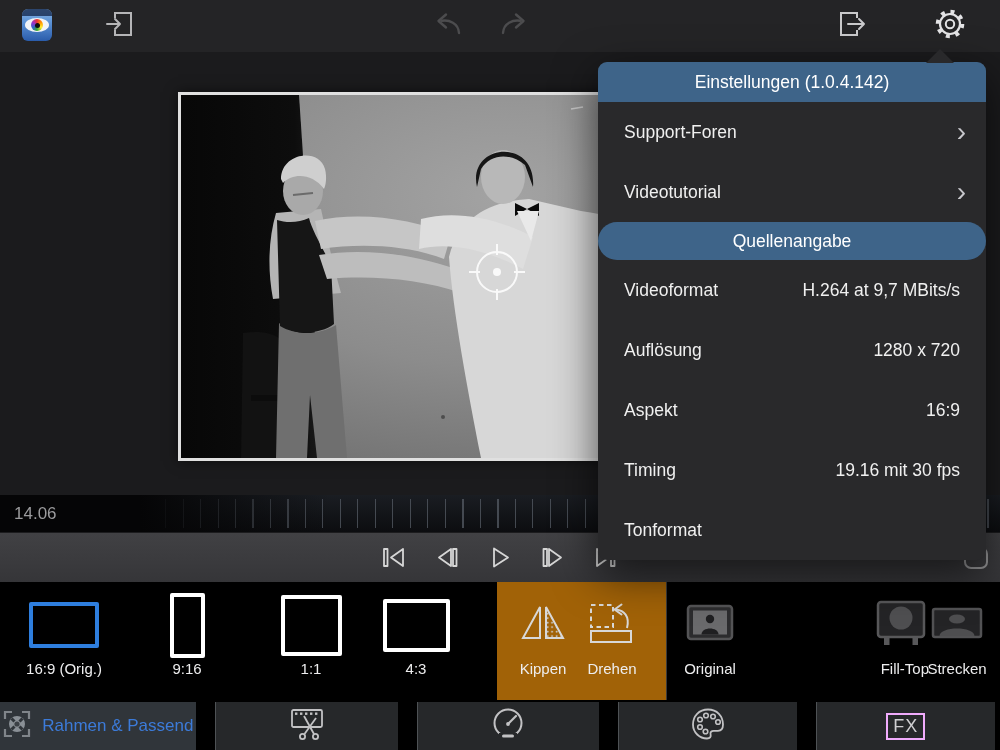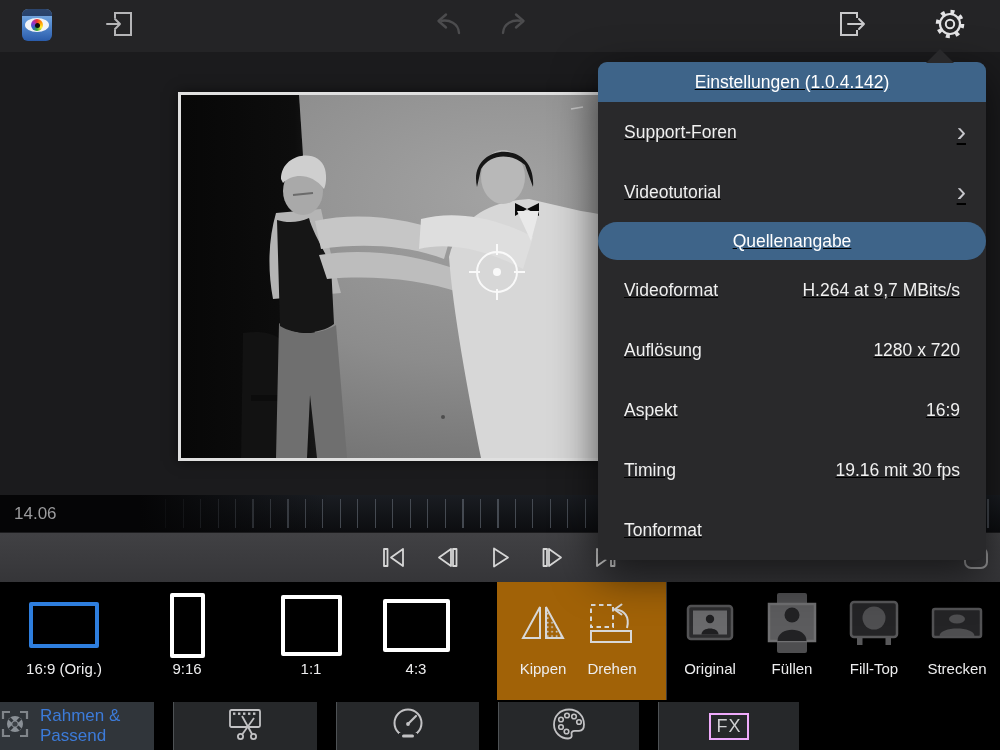--- a/index.html
+++ b/index.html
@@ -36,21 +36,21 @@
   
   .playbar{position:absolute;left:0;top:532px;width:1000px;height:50px;
            background:linear-gradient(#414144,#353538);border-top:1px solid #1c1c1e;}
   .transport{position:absolute;left:0;top:0;width:1000px;height:50px;display:flex;
              align-items:center;justify-content:center;gap:27px;}
   .t-btn{width:26px;height:24px;display:flex;align-items:center;justify-content:center;}
   .loopbtn{position:absolute;right:10px;top:11px;width:28px;height:28px;}
 
   
   .popover{position:absolute;left:598px;top:62px;width:388px;height:498px;background:#29292b;
-           border-radius:9px;box-shadow:0 14px 44px rgba(0,0,0,.65);z-index:60;text-decoration:underline;}
+           border-radius:9px;box-shadow:0 14px 44px rgba(0,0,0,.65);z-index:60;}
   .pop-arrow{position:absolute;left:328px;top:-13px;width:0;height:0;
              border-left:14px solid transparent;border-right:14px solid transparent;border-bottom:14px solid #29292b;}
   .pop-h{height:40px;background:#3e6489;display:flex;align-items:center;justify-content:center;
          color:#fff;font-size:17.5px;}
   .pop-h.first{border-radius:9px 9px 0 0;}
   .pop-h.mid{height:38px;border-radius:19px;}
   .pop-row{height:60px;display:flex;align-items:center;justify-content:space-between;padding:0 26px;
            color:#f0f0f0;font-size:17.5px;}
   .pop-row .chev{color:#c7c7cc;font-size:28px;line-height:20px;font-weight:300;margin-right:-6px;}
   .pop-row .val{color:#f0f0f0;}
@@ -62,21 +62,21 @@
   .tool-btn{position:absolute;top:10px;width:110px;height:100px;display:flex;flex-direction:column;
             align-items:center;}
   .tool-shape{height:66px;display:flex;align-items:center;justify-content:center;}
   .tool-lbl{margin-top:2px;color:#ededee;font-size:15px;white-space:nowrap;}
   .r169{width:62px;height:38px;border:4px solid #2e7ede;border-radius:2px;}
   .r916{width:27px;height:57px;border:4px solid #fff;border-radius:2px;}
   .r11 {width:53px;height:53px;border:4px solid #fff;border-radius:2px;}
   .r43 {width:59px;height:45px;border:4px solid #fff;border-radius:2px;}
 
   
-  .tabbar{position:absolute;left:0;top:700px;width:799px;height:50px;display:flex;
+  .tabbar{position:absolute;left:0;top:700px;width:995px;height:50px;display:flex;
           border-top:2px solid #000;box-sizing:border-box;gap:19px;}
   .tab{height:48px;background:#26282a;display:flex;align-items:center;justify-content:center;gap:10px;
        border-left:1px solid #4e5255;box-sizing:border-box;}
   .tab:first-child{border-left:none;}
   .tab.sel{background:#30353a;}
   .tab-lbl{color:#3c7bd9;font-size:17px;}
   .fxbox{border:2px solid #f0abfc;color:#cfcfd1;font-size:18px;padding:1px 5px;letter-spacing:1px;}
 </style>
 </head>
 <body>
@@ -315,34 +315,21 @@
             <svg width="56" height="46" viewBox="0 0 56 46">
               <rect x="6" y="6" width="44" height="33" rx="3" fill="#2c2c2e" stroke="#545456" stroke-width="2.5"></rect>
               <rect x="11" y="10.5" width="34" height="24" fill="#6a6a6c"></rect>
               <circle cx="28" cy="19" r="4.2" fill="#1f1f21"></circle>
               <path d="M19.5,34.5 C19.5,26.5 36.5,26.5 36.5,34.5 Z" fill="#1f1f21"></path>
             </svg>
           </span>
         </div>
         <div class="tool-lbl">Original</div>
       </div>
-      <div class="tool-btn" style="left:70px;width:110px;">
-        <div class="tool-shape">
-          <span>
-            <svg width="56" height="64" viewBox="0 0 56 64">
-              <rect x="13" y="2" width="30" height="60" rx="2" fill="#4e4e50"></rect>
-              <rect x="5" y="13" width="46" height="37" fill="#5c5c5e" stroke="#707072" stroke-width="2.5"></rect>
-              <circle cx="28" cy="24" r="7.5" fill="#222224"></circle>
-              <path d="M13.5,50 C13.5,35 42.5,35 42.5,50 Z" fill="#222224"></path>
-            </svg>
-          </span>
-        </div>
-        <div class="tool-lbl">Füllen</div>
-      </div>
-      <div class="tool-btn" style="left:152px;width:110px;">
+      <div class="tool-btn" style="left:152px;width:110px;align-items:flex-end;">
         <div class="tool-shape">
           <span>
             <svg width="56" height="50" viewBox="0 0 56 50">
               <rect x="5" y="4" width="46" height="35" rx="3" fill="#242426" stroke="#58585a" stroke-width="2.5"></rect>
               <circle cx="28" cy="20" r="11.5" fill="#4f4f51"></circle>
               <rect x="11" y="39" width="5.5" height="8" fill="#58585a"></rect>
               <rect x="39.5" y="39" width="5.5" height="8" fill="#58585a"></rect>
             </svg>
           </span>
         </div>

